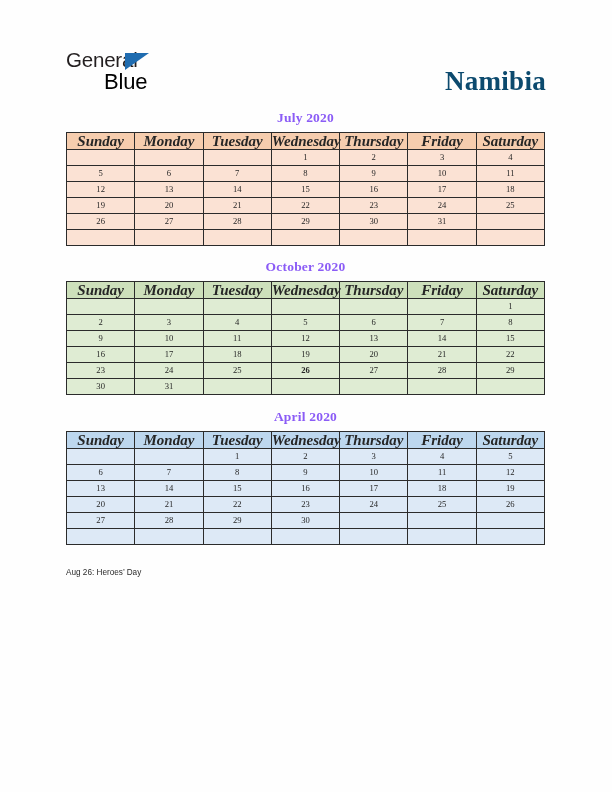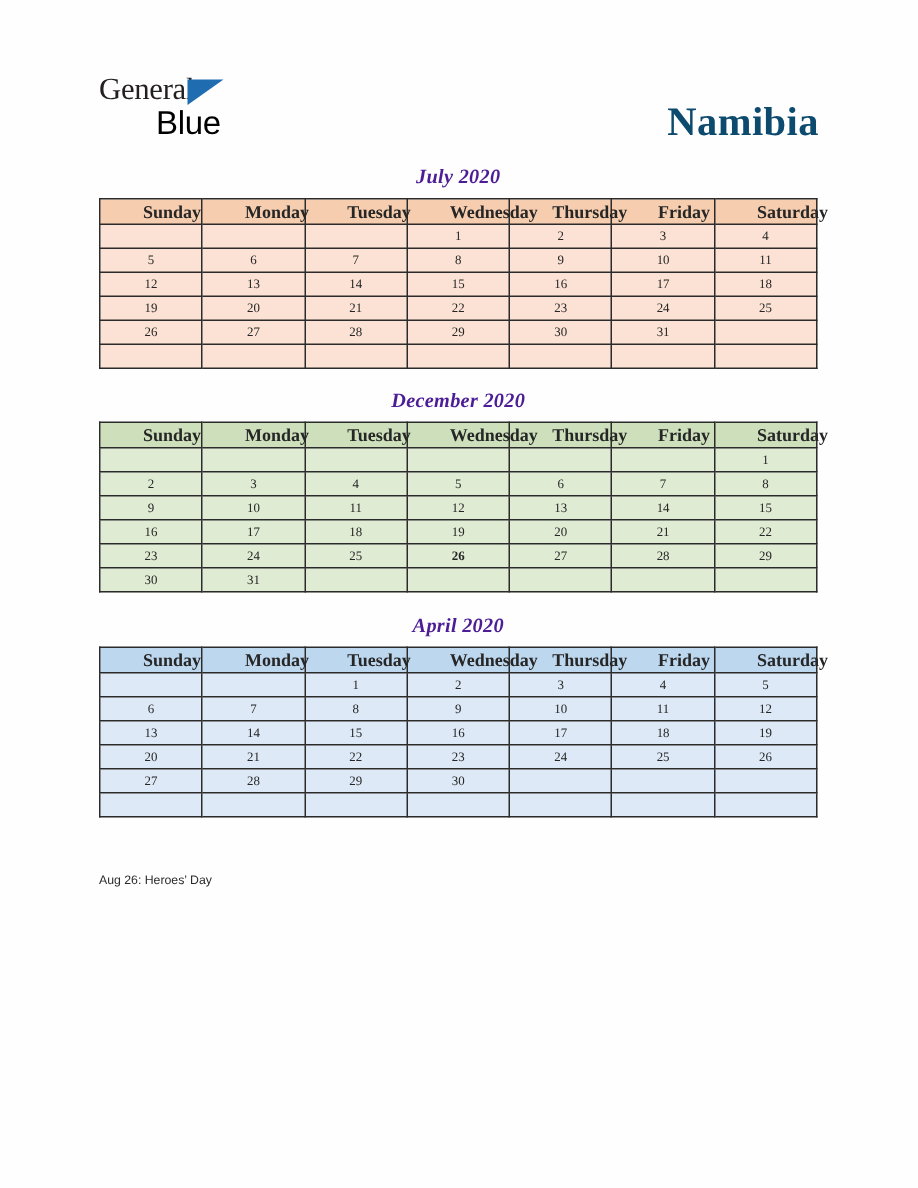--- a/index.html
+++ b/index.html
@@ -35,21 +35,21 @@
     position: absolute;
     left: 66px;
     top: 50px;
     width: 120px;
     height: 48px;
   }
   .logo-general {
     position: absolute;
     left: 0;
     top: 0;
-    font-family: Liberation Serif, serif;
+    font-family: Liberation Sans, sans-serif;
     font-size: 20.5px;
     font-weight: 400;
     color: #231f20;
     letter-spacing: -0.2px;
     line-height: 1;
   }
   .logo-triangle {
     position: absolute;
     left: 59px;
     top: 3px;
@@ -88,24 +88,23 @@
     left: 66px;
     width: 479px;
   }
   #month-0 { top: 110px; }
   #month-1 { top: 259px; }
   #month-2 { top: 409px; }
 
   .month-title {
     text-align: center;
     font-family: "Liberation Serif", serif;
-    font-style: italic;
     font-weight: bold;
     font-size: 13.5px;
-    color: #4c1d95;
+    color: #8b5cf6;
     margin: 0 0 6px 0;
     letter-spacing: 0.2px;
     line-height: 1.2;
   }
 
   table.cal {
     border-collapse: collapse;
     width: 479px;
     table-layout: fixed;
     border: 1px solid #2b2b2b;
@@ -116,25 +115,25 @@
     height: 15px;
     text-align: center;
     vertical-align: middle;
     padding: 0;
     font-size: 8.6px;
     line-height: 15px;
     color: #262626;
     font-family: "Liberation Serif", serif;
   }
   table.cal th {
+    font-style: italic;
     font-weight: bold;
-    font-size: 12px;
+    font-size: 15px;
     height: 16px;
     line-height: 16px;
-    padding-left: 28px;
   }
 
   
   .theme-peach th { background: #f6cdae; }
   .theme-peach td { background: #fbe2d4; }
   
   .theme-green th { background: #cde0bb; }
   .theme-green td { background: #dfecd3; }
   
   .theme-blue th  { background: #bdd7ee; }
@@ -144,21 +143,20 @@
     color: #ee1212;
     font-weight: bold;
   }
 
   
   .notes {
     position: absolute;
     left: 66px;
     top: 566px;
     width: 479px;
-    margin-top: 14px;
   }
   .note-line {
     font-family: "Liberation Sans", sans-serif;
     font-size: 8.2px;
     color: #2b2b2b;
     line-height: 13px;
     white-space: nowrap;
   }
 </style>
 </head>
@@ -245,21 +243,21 @@
             <td></td>
             <td></td>
             <td></td>
             <td></td>
           </tr>
         </tbody>
     </table>
   </div>
 
   <div class="month-block" id="month-1">
-    <div class="month-title">December 2020</div>
+    <div class="month-title">October 2020</div>
     <table class="cal theme-green">
       <thead>
         <tr>
             <th>Sunday</th>
             <th>Monday</th>
             <th>Tuesday</th>
             <th>Wednesday</th>
             <th>Thursday</th>
             <th>Friday</th>
             <th>Saturday</th>

